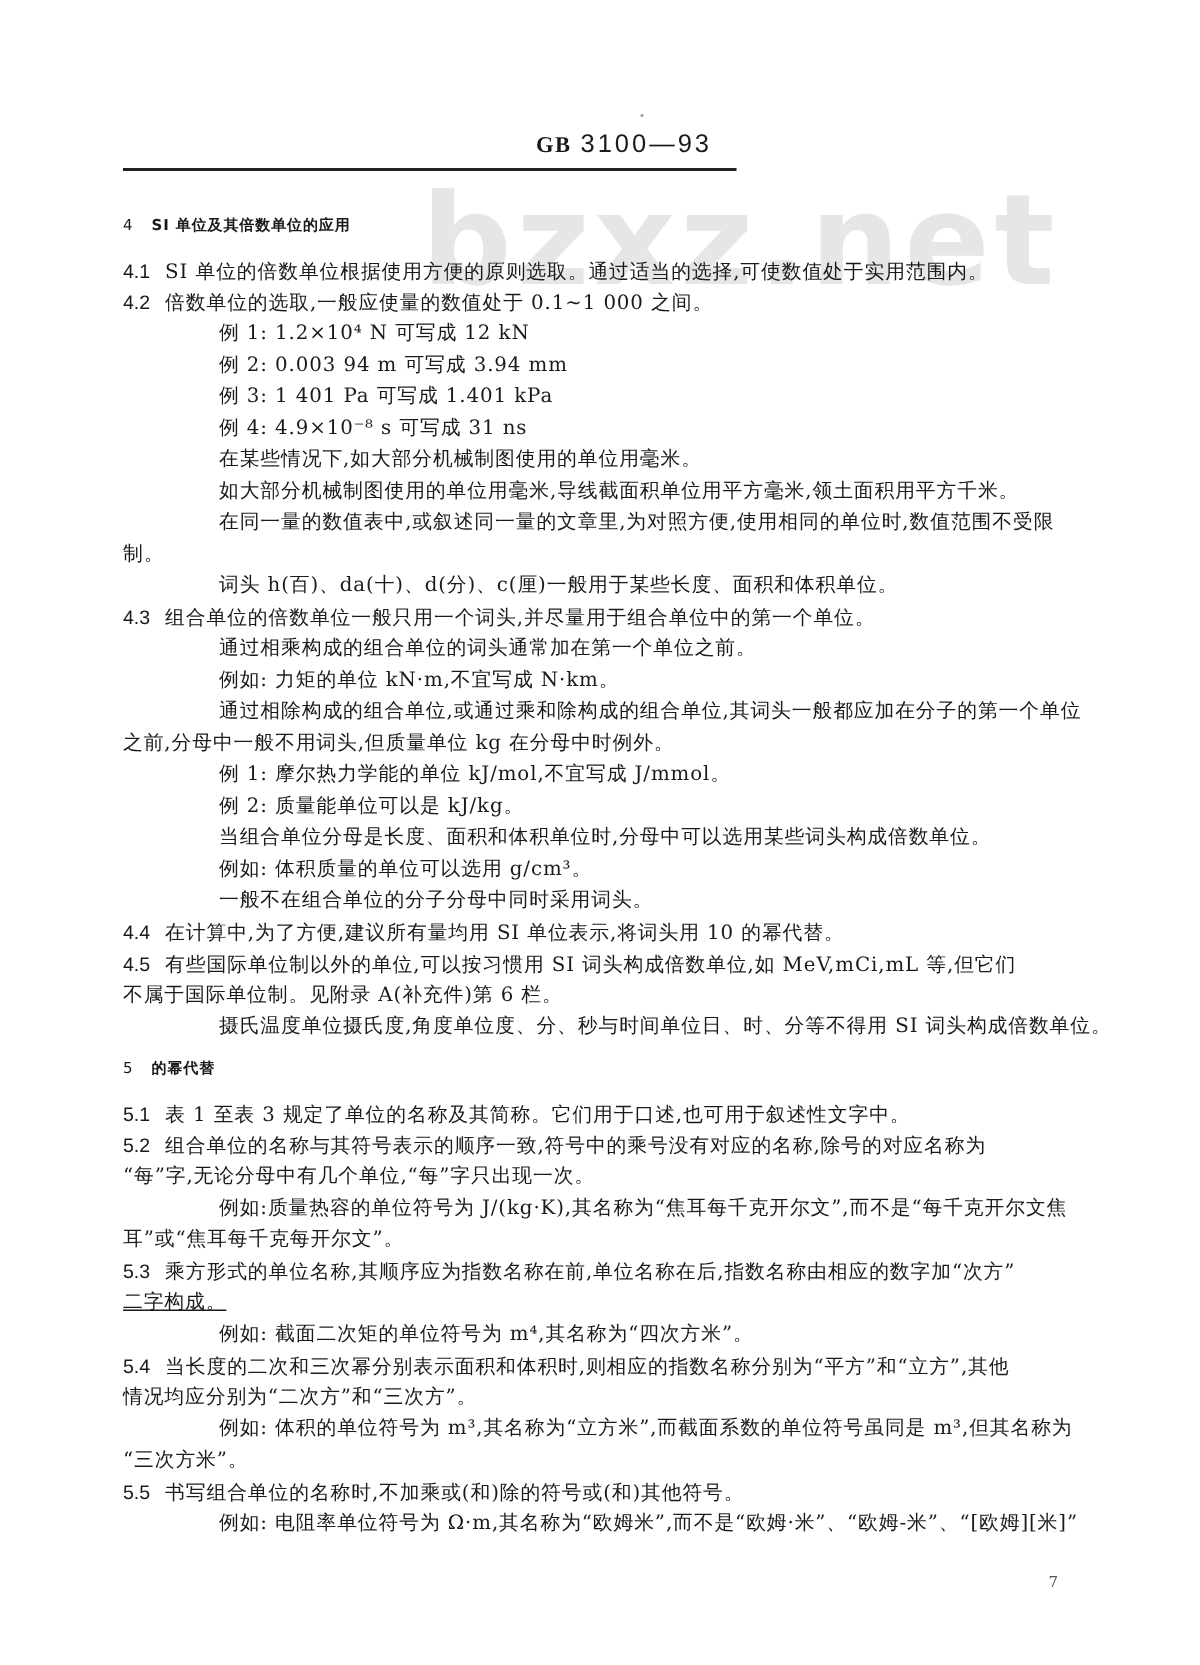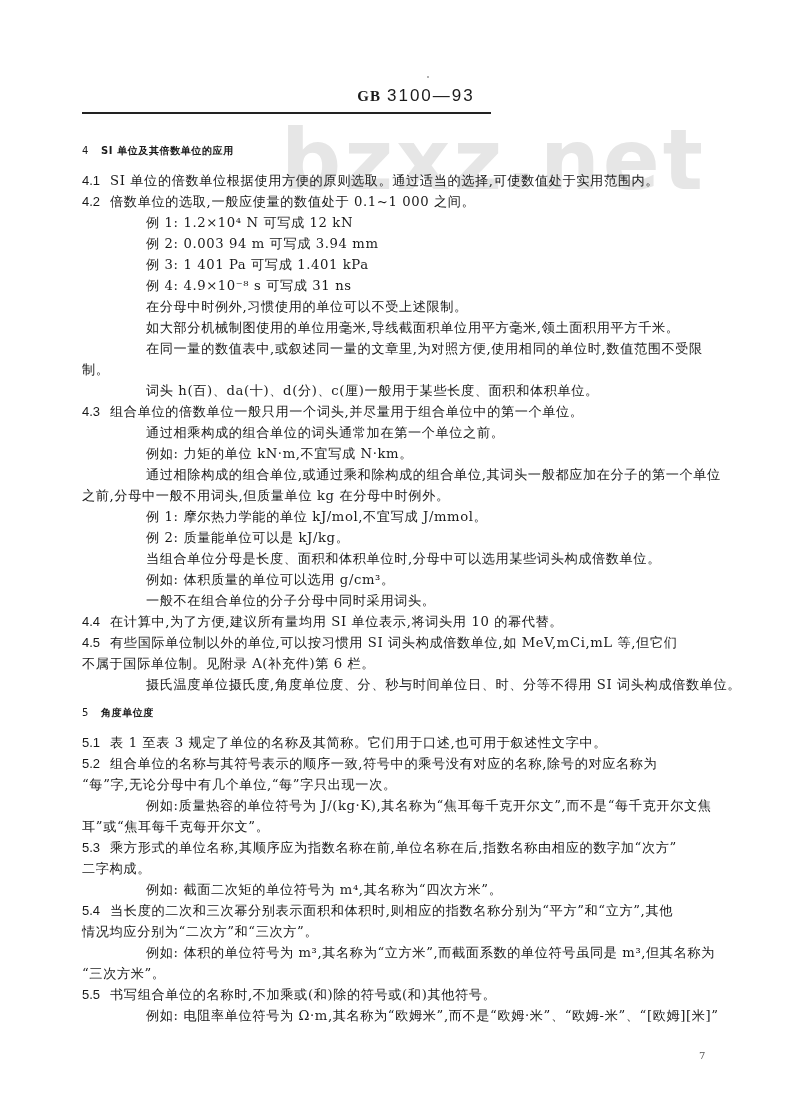--- a/index.html
+++ b/index.html
@@ -52,21 +52,21 @@
       <span class="n">4</span><span>SI 单位及其倍数单位的应用</span>
     </div>
 
     <div id="s4">
         <div class="line" style="left: 66px; top: 171px;"><span class="clause-no">4.1</span><span>SI 单位的倍数单位根据使用方便的原则选取。通过适当的选择,可使数值处于实用范围内。</span></div>
         <div class="line" style="left: 66px; top: 192px;"><span class="clause-no">4.2</span><span>倍数单位的选取,一般应使量的数值处于 0.1~1 000 之间。</span></div>
         <div class="line" style="left: 130px; top: 213px;"><span>例 1: 1.2×10⁴ N 可写成 12 kN</span></div>
         <div class="line" style="left: 130px; top: 234px;"><span>例 2: 0.003 94 m 可写成 3.94 mm</span></div>
         <div class="line" style="left: 130px; top: 255px;"><span>例 3: 1 401 Pa 可写成 1.401 kPa</span></div>
         <div class="line" style="left: 130px; top: 276px;"><span>例 4: 4.9×10⁻⁸ s 可写成 31 ns</span></div>
-        <div class="line" style="left: 130px; top: 297px;"><span>在分母中时例外,习惯使用的单位可以不受上述限制。</span></div>
+        <div class="line" style="left: 130px; top: 297px;"><span>在某些情况下,如大部分机械制图使用的单位用毫米。</span></div>
         <div class="line" style="left: 130px; top: 318px;"><span>如大部分机械制图使用的单位用毫米,导线截面积单位用平方毫米,领土面积用平方千米。</span></div>
         <div class="line" style="left: 130px; top: 339px;"><span>在同一量的数值表中,或叙述同一量的文章里,为对照方便,使用相同的单位时,数值范围不受限</span></div>
         <div class="line" style="left: 66px; top: 360px;"><span>制。</span></div>
         <div class="line" style="left: 130px; top: 381px; text-align: right;"><span>词头 h(百)、da(十)、d(分)、c(厘)一般用于某些长度、面积和体积单位。</span></div>
         <div class="line" style="left: 66px; top: 402px;"><span class="clause-no">4.3</span><span>组合单位的倍数单位一般只用一个词头,并尽量用于组合单位中的第一个单位。</span></div>
         <div class="line" style="left: 130px; top: 423px;"><span>通过相乘构成的组合单位的词头通常加在第一个单位之前。</span></div>
         <div class="line" style="left: 130px; top: 444px;"><span>例如: 力矩的单位 kN·m,不宜写成 N·km。</span></div>
         <div class="line" style="left: 130px; top: 465px;"><span>通过相除构成的组合单位,或通过乘和除构成的组合单位,其词头一般都应加在分子的第一个单位</span></div>
         <div class="line" style="left: 66px; top: 486px;"><span>之前,分母中一般不用词头,但质量单位 kg 在分母中时例外。</span></div>
         <div class="line" style="left: 130px; top: 507px;"><span>例 1: 摩尔热力学能的单位 kJ/mol,不宜写成 J/mmol。</span></div>
@@ -74,31 +74,31 @@
         <div class="line" style="left: 130px; top: 549px;"><span>当组合单位分母是长度、面积和体积单位时,分母中可以选用某些词头构成倍数单位。</span></div>
         <div class="line" style="left: 130px; top: 570px;"><span>例如: 体积质量的单位可以选用 g/cm³。</span></div>
         <div class="line" style="left: 130px; top: 591px;"><span>一般不在组合单位的分子分母中同时采用词头。</span></div>
         <div class="line" style="left: 66px; top: 612px;"><span class="clause-no">4.4</span><span>在计算中,为了方便,建议所有量均用 SI 单位表示,将词头用 10 的幂代替。</span></div>
         <div class="line" style="left: 66px; top: 633px;"><span class="clause-no">4.5</span><span>有些国际单位制以外的单位,可以按习惯用 SI 词头构成倍数单位,如 MeV,mCi,mL 等,但它们</span></div>
         <div class="line" style="left: 66px; top: 654px;"><span>不属于国际单位制。见附录 A(补充件)第 6 栏。</span></div>
         <div class="line" style="left: 130px; top: 675px;"><span>摄氏温度单位摄氏度,角度单位度、分、秒与时间单位日、时、分等不得用 SI 词头构成倍数单位。</span></div>
       </div>
 
     <div class="line sec-title" style="left:66px;top:703px;">
-      <span class="n">5</span><span>角度单位度</span>
+      <span class="n">5</span><span>的幂代替</span>
     </div>
 
     <div id="s5">
         <div class="line" style="left: 66px; top: 733px;"><span class="clause-no">5.1</span><span>表 1 至表 3 规定了单位的名称及其简称。它们用于口述,也可用于叙述性文字中。</span></div>
         <div class="line" style="left: 66px; top: 754px;"><span class="clause-no">5.2</span><span>组合单位的名称与其符号表示的顺序一致,符号中的乘号没有对应的名称,除号的对应名称为</span></div>
         <div class="line" style="left: 66px; top: 775px;"><span>“每”字,无论分母中有几个单位,“每”字只出现一次。</span></div>
         <div class="line" style="left: 130px; top: 796px;"><span>例如:质量热容的单位符号为 J/(kg·K),其名称为“焦耳每千克开尔文”,而不是“每千克开尔文焦</span></div>
         <div class="line" style="left: 66px; top: 817px;"><span>耳”或“焦耳每千克每开尔文”。</span></div>
         <div class="line" style="left: 66px; top: 838px;"><span class="clause-no">5.3</span><span>乘方形式的单位名称,其顺序应为指数名称在前,单位名称在后,指数名称由相应的数字加“次方”</span></div>
-        <div class="line" style="left: 66px; top: 859px;"><span>二字构成。</span></div>
+        <div class="line" style="left: 66px; top: 859px; text-decoration: underline;"><span>二字构成。</span></div>
         <div class="line" style="left: 130px; top: 880px;"><span>例如: 截面二次矩的单位符号为 m⁴,其名称为“四次方米”。</span></div>
         <div class="line" style="left: 66px; top: 901px;"><span class="clause-no">5.4</span><span>当长度的二次和三次幂分别表示面积和体积时,则相应的指数名称分别为“平方”和“立方”,其他</span></div>
         <div class="line" style="left: 66px; top: 922px;"><span>情况均应分别为“二次方”和“三次方”。</span></div>
         <div class="line" style="left: 130px; top: 943px;"><span>例如: 体积的单位符号为 m³,其名称为“立方米”,而截面系数的单位符号虽同是 m³,但其名称为</span></div>
         <div class="line" style="left: 66px; top: 964px;"><span>“三次方米”。</span></div>
         <div class="line" style="left: 66px; top: 985px;"><span class="clause-no">5.5</span><span>书写组合单位的名称时,不加乘或(和)除的符号或(和)其他符号。</span></div>
         <div class="line" style="left: 130px; top: 1006px;"><span>例如: 电阻率单位符号为 Ω·m,其名称为“欧姆米”,而不是“欧姆·米”、“欧姆-米”、“[欧姆][米]”</span></div>
       </div>
   </div>
 

